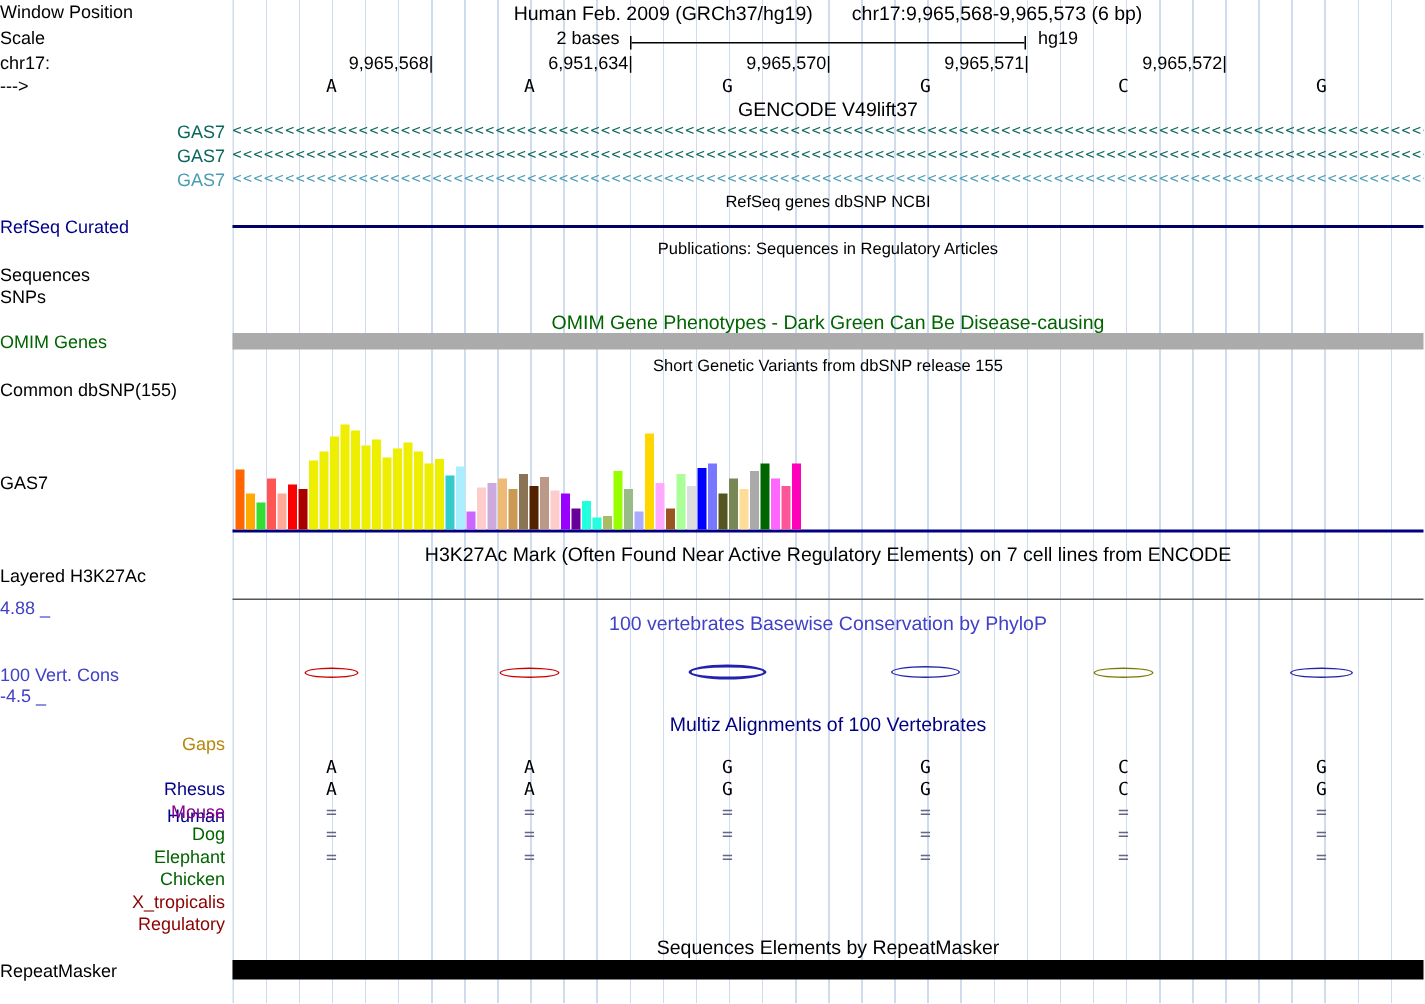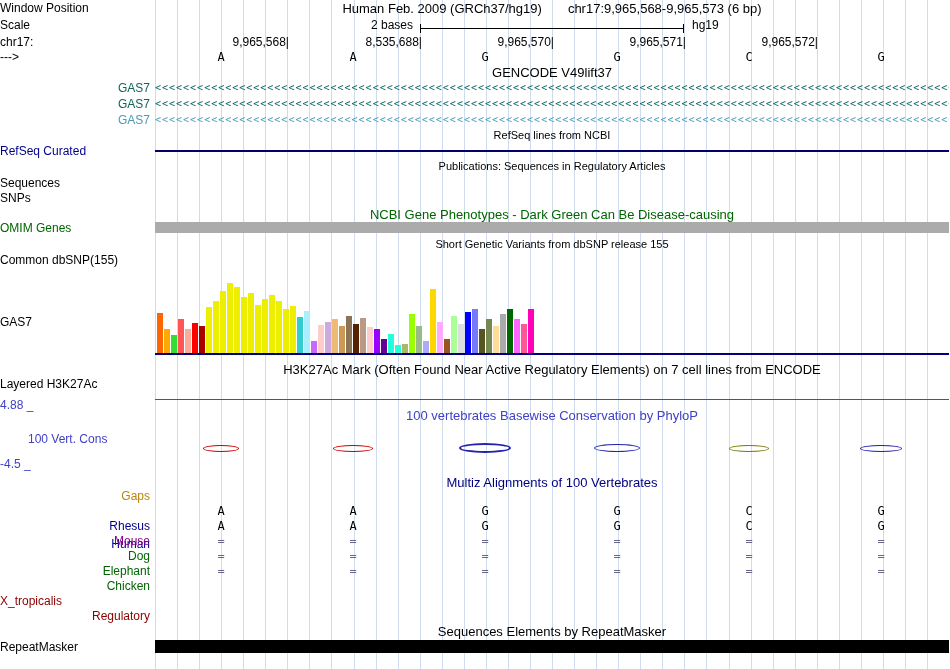--- a/index.html
+++ b/index.html
@@ -31,54 +31,54 @@
   <div class="glabel" style="top:18px">Scale</div>
   <div class="abs" style="left:155px;top:18px;width:258px;text-align:right">2 bases</div>
   <div id="scalebar"></div>
   <div class="abs" style="left:692px;top:18px">hg19</div>
 
   <div class="glabel" style="top:35px">chr17:</div>
   <div class="glabel" style="top:50px">---&gt;</div>
 
   <div class="ctitle major" style="top:65px">GENCODE V49lift37</div>
 
-  <div class="ctitle minor" style="top:129px">RefSeq lines from NCBI</div>
+  <div class="ctitle minor" style="top:129px">RefSeq genes dbSNP NCBI</div>
   <div class="glabel" style="top: 144px; color: rgb(0, 0, 139);">RefSeq Curated</div>
   <div class="abs" style="left: 155px; top: 150px; width: 794px; height: 2px; background: rgb(0, 0, 102);"></div>
 
   <div class="ctitle minor" style="top:160px">Publications: Sequences in Regulatory Articles</div>
   <div class="glabel" style="top:176px">Sequences</div>
   <div class="glabel" style="top:191px">SNPs</div>
 
-  <div class="ctitle major" style="top: 207px; color: rgb(0, 100, 0);">NCBI Gene Phenotypes - Dark Green Can Be Disease-causing</div>
+  <div class="ctitle major" style="top: 207px; color: rgb(0, 100, 0);">OMIM Gene Phenotypes - Dark Green Can Be Disease-causing</div>
   <div class="glabel" style="top: 221px; color: rgb(0, 100, 0);">OMIM Genes</div>
   <div class="abs" style="left: 155px; top: 222px; width: 794px; height: 11px; background: rgb(171, 171, 171);"></div>
 
   <div class="ctitle minor" style="top:238px">Short Genetic Variants from dbSNP release 155</div>
   <div class="glabel" style="top:253px">Common dbSNP(155)</div>
 
   <div class="glabel" style="top:315px">GAS7</div>
   <div class="abs" style="left: 155px; top: 353px; width: 794px; height: 2px; background: rgb(0, 0, 128);"></div>
 
   <div class="ctitle major" style="top:362px">H3K27Ac Mark (Often Found Near Active Regulatory Elements) on 7 cell lines from ENCODE</div>
   <div class="glabel" style="top:377px">Layered H3K27Ac</div>
   <div class="abs" style="left: 155px; top: 399px; width: 794px; height: 1px; background: rgb(85, 85, 85);"></div>
 
   <div class="glabel" style="top: 398px; color: rgb(64, 64, 200);">4.88 _</div>
   <div class="ctitle major" style="top: 408px; color: rgb(64, 64, 200);">100 vertebrates Basewise Conservation by PhyloP</div>
-  <div class="glabel" style="top: 432px; color: rgb(64, 64, 200); padding-left: 28px;">100 Vert. Cons</div>
+  <div class="glabel" style="top: 443px; color: rgb(64, 64, 200);">100 Vert. Cons</div>
   <div class="glabel" style="top: 457px; color: rgb(64, 64, 200);">-4.5 _</div>
 
   <div class="ctitle major" style="top: 475px; color: rgb(0, 0, 128);">Multiz Alignments of 100 Vertebrates</div>
 
   <div class="ctitle major" style="top:624px">Sequences Elements by RepeatMasker</div>
   <div class="glabel" style="top:640px">RepeatMasker</div>
   <div class="abs" style="left: 155px; top: 640px; width: 794px; height: 13px; background: rgb(0, 0, 0);"></div>
 <div style="left: 195px; top: 35px; width: 94px; text-align: right; position: absolute;">9,965,568|</div>
-    <div style="left: 328px; top: 35px; width: 94px; text-align: right; position: absolute;">8,535,688|</div>
+    <div style="left: 328px; top: 35px; width: 94px; text-align: right; position: absolute;">6,951,634|</div>
     <div style="left: 460px; top: 35px; width: 94px; text-align: right; position: absolute;">9,965,570|</div>
     <div style="left: 592px; top: 35px; width: 94px; text-align: right; position: absolute;">9,965,571|</div>
     <div style="left: 724px; top: 35px; width: 94px; text-align: right; position: absolute;">9,965,572|</div>
     <div class="mono" style="left: 212px; top: 50px; width: 18px; text-align: center; position: absolute;">A</div>
     <div class="mono" style="left: 344px; top: 50px; width: 18px; text-align: center; position: absolute;">A</div>
     <div class="mono" style="left: 476px; top: 50px; width: 18px; text-align: center; position: absolute;">G</div>
     <div class="mono" style="left: 608px; top: 50px; width: 18px; text-align: center; position: absolute;">G</div>
     <div class="mono" style="left: 740px; top: 50px; width: 18px; text-align: center; position: absolute;">C</div>
     <div class="mono" style="left: 872px; top: 50px; width: 18px; text-align: center; position: absolute;">G</div>
     <div style="left: 0px; top: 81px; width: 150px; text-align: right; color: rgb(11, 102, 91); position: absolute;">GAS7</div>
@@ -177,15 +177,15 @@
     <div class="mono" style="left: 740px; top: 549px; width: 18px; text-align: center; color: rgb(102, 102, 136); position: absolute;">=</div>
     <div class="mono" style="left: 872px; top: 549px; width: 18px; text-align: center; color: rgb(102, 102, 136); position: absolute;">=</div>
     <div style="left: 0px; top: 564px; width: 150px; text-align: right; color: rgb(0, 100, 0); position: absolute;">Elephant</div>
     <div class="mono" style="left: 212px; top: 564px; width: 18px; text-align: center; color: rgb(102, 102, 136); position: absolute;">=</div>
     <div class="mono" style="left: 344px; top: 564px; width: 18px; text-align: center; color: rgb(102, 102, 136); position: absolute;">=</div>
     <div class="mono" style="left: 476px; top: 564px; width: 18px; text-align: center; color: rgb(102, 102, 136); position: absolute;">=</div>
     <div class="mono" style="left: 608px; top: 564px; width: 18px; text-align: center; color: rgb(102, 102, 136); position: absolute;">=</div>
     <div class="mono" style="left: 740px; top: 564px; width: 18px; text-align: center; color: rgb(102, 102, 136); position: absolute;">=</div>
     <div class="mono" style="left: 872px; top: 564px; width: 18px; text-align: center; color: rgb(102, 102, 136); position: absolute;">=</div>
     <div style="left: 0px; top: 579px; width: 150px; text-align: right; color: rgb(0, 100, 0); position: absolute;">Chicken</div>
-    <div style="left: 0px; top: 594px; width: 150px; color: rgb(139, 0, 0); position: absolute;">X_tropicalis</div>
+    <div style="left: 0px; top: 594px; width: 150px; text-align: right; color: rgb(139, 0, 0); position: absolute;">X_tropicalis</div>
     <div style="left: 0px; top: 609px; width: 150px; text-align: right; color: rgb(139, 0, 0); position: absolute;">Regulatory</div>
   </div>
 
 </body></html>

